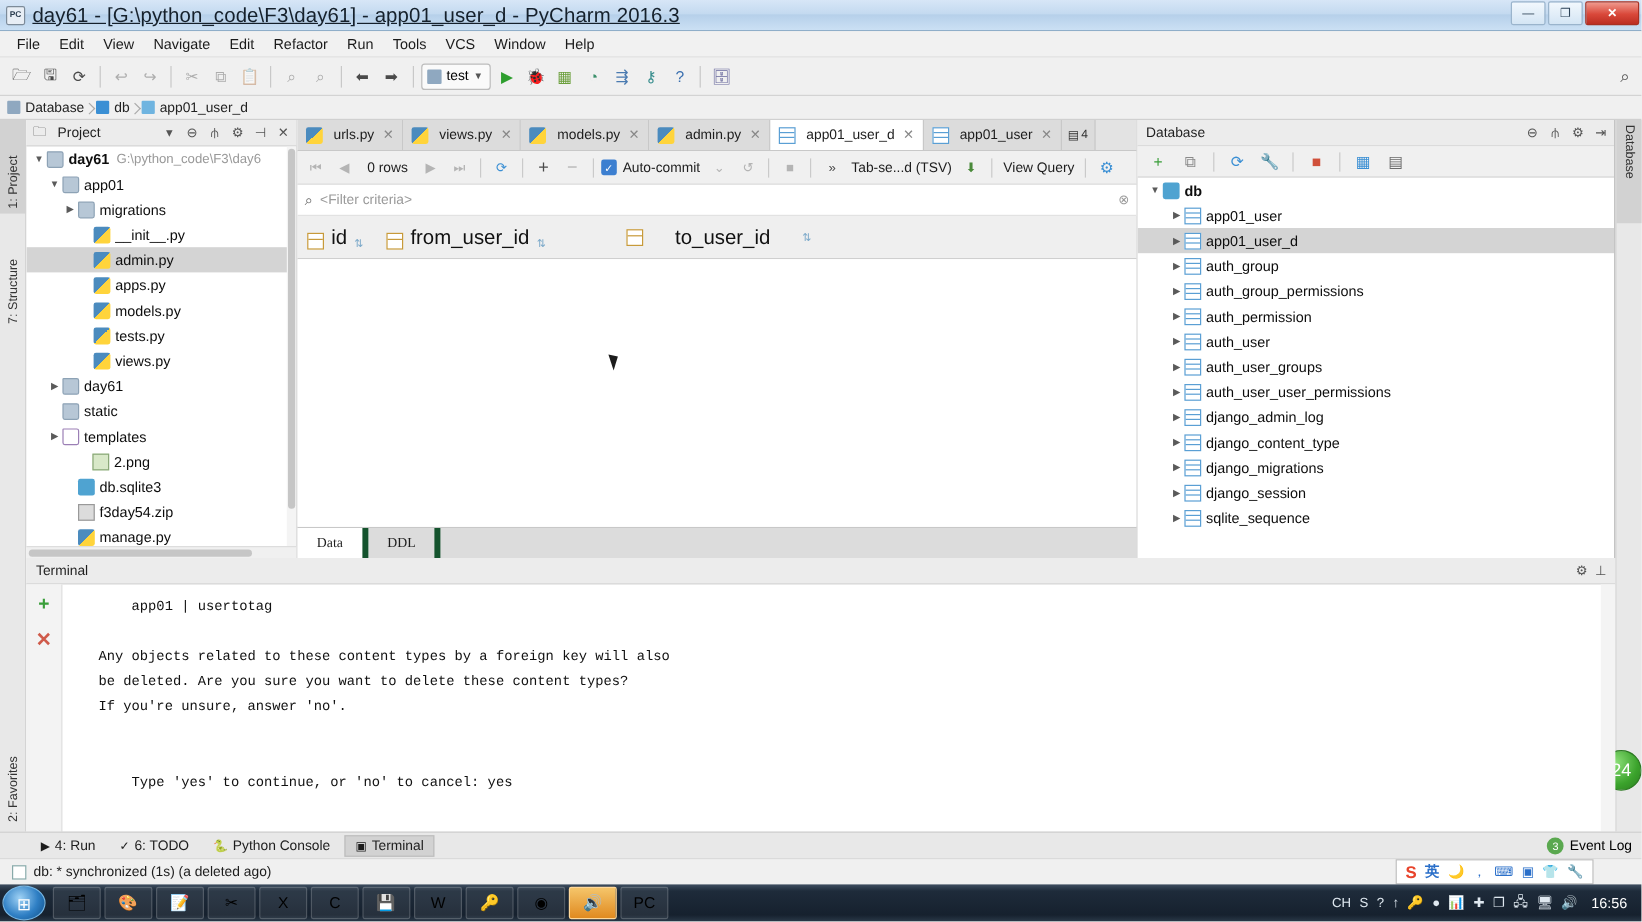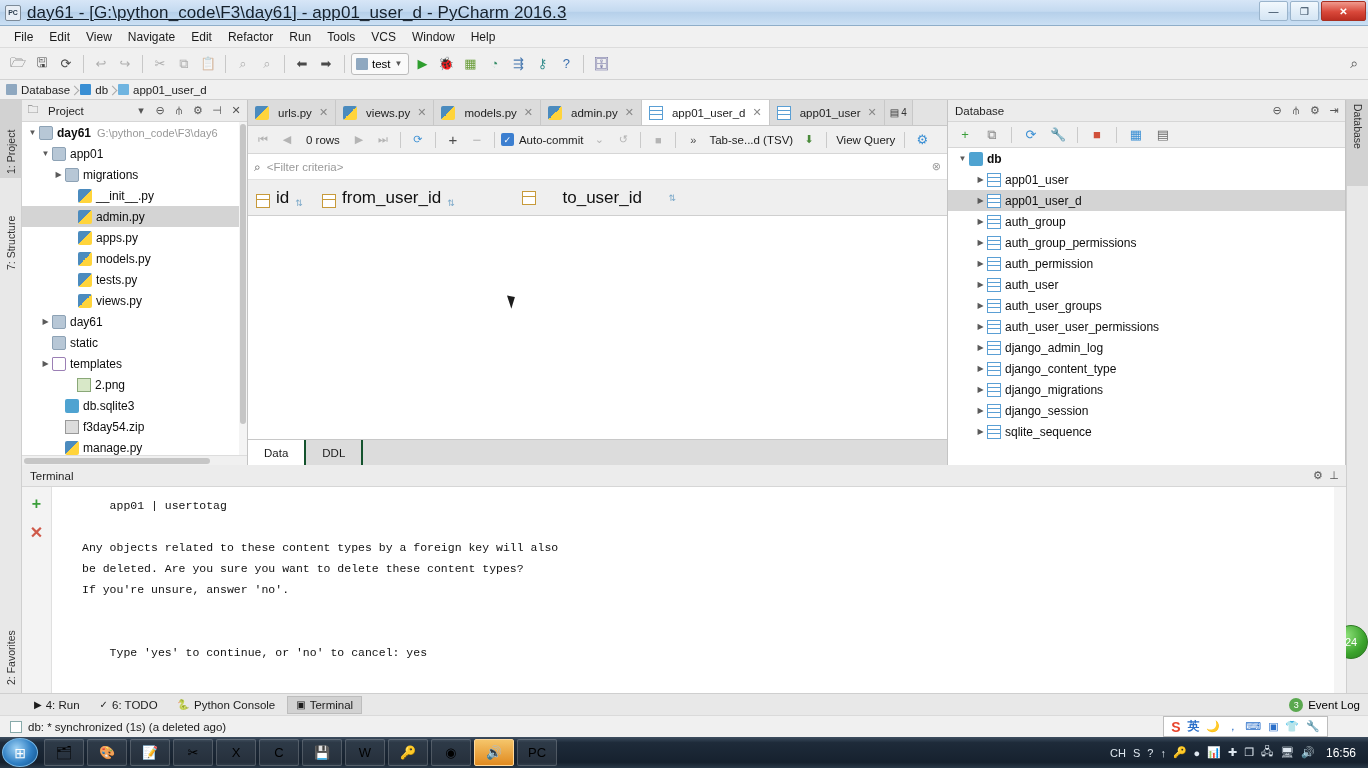--- a/index.html
+++ b/index.html
@@ -178,21 +178,21 @@
   .colico { width: 14px; height: 14px; background: #fff; border: 1px solid #c79a3a; position: relative; flex: none; }
   .colico::before { content:""; position:absolute; left:0; right:0; top:4px; height:1px; background:#c79a3a; }
   .sortarrows { color: #7aa8c9; font-size: 9px; }
   .gridbody { flex: 1; background: #fff; position: relative; }
 
   .bottomtabs {
     height: 26px; background: #dcdcdc; border-top: 1px solid #c8c8c8;
     display: flex; align-items: stretch; flex: none;
   }
   .btab { display: flex; align-items: center; padding: 0 16px; font-size: 11.5px;
-          border-right: 2px solid #14532d; color: #1c1c1c; }
+          border-right: 5px solid #14532d; color: #1c1c1c; font-family: Liberation Serif, serif; }
   .btab.active { background: #fff; }
 
   
   .dbpanel {
     position: absolute; left: 948px; top: 100px; width: 398px; height: 365px;
     background: #fff; display: flex; flex-direction: column; border-right: 1px solid #c4c4c4;
   }
   .dbtb { height: 26px; background: #f0f0f0; border-bottom: 1px solid #d6d6d6;
           display: flex; align-items: center; padding: 0 5px; gap: 3px; flex: none; }
   .dbtb .gtb { width: 24px; height: 22px; font-size: 13px; }
@@ -267,21 +267,21 @@
   .clock { color: #fff; font-size: 12px; min-width: 38px; text-align: center; }
 
   .cursor {
     position: absolute; left: 509px; top: 294px; width: 0; height: 0;
     border-left: 7px solid #1c1c1c; border-top: 4px solid transparent;
     border-bottom: 10px solid transparent; transform: rotate(-18deg);
   }
   .greenbub {
     position: absolute; right: 0px; top: 625px; width: 34px; height: 34px; border-radius: 50%;
     background: radial-gradient(circle at 35% 30%,#8ee07a,#3ba32c 60%,#2a7d1f);
-    border: 1px solid #2c7a22; color: #fff; font-size: 11px;
+    border: 1px solid #2c7a22; color: #fff; font-size: 15px;
     display: flex; align-items: center; justify-content: center;
   }
 </style>
 </head>
 <body>
 
 <div id="app">
 
   <div class="titlebar">
     <div class="title-ico">PC</div>

